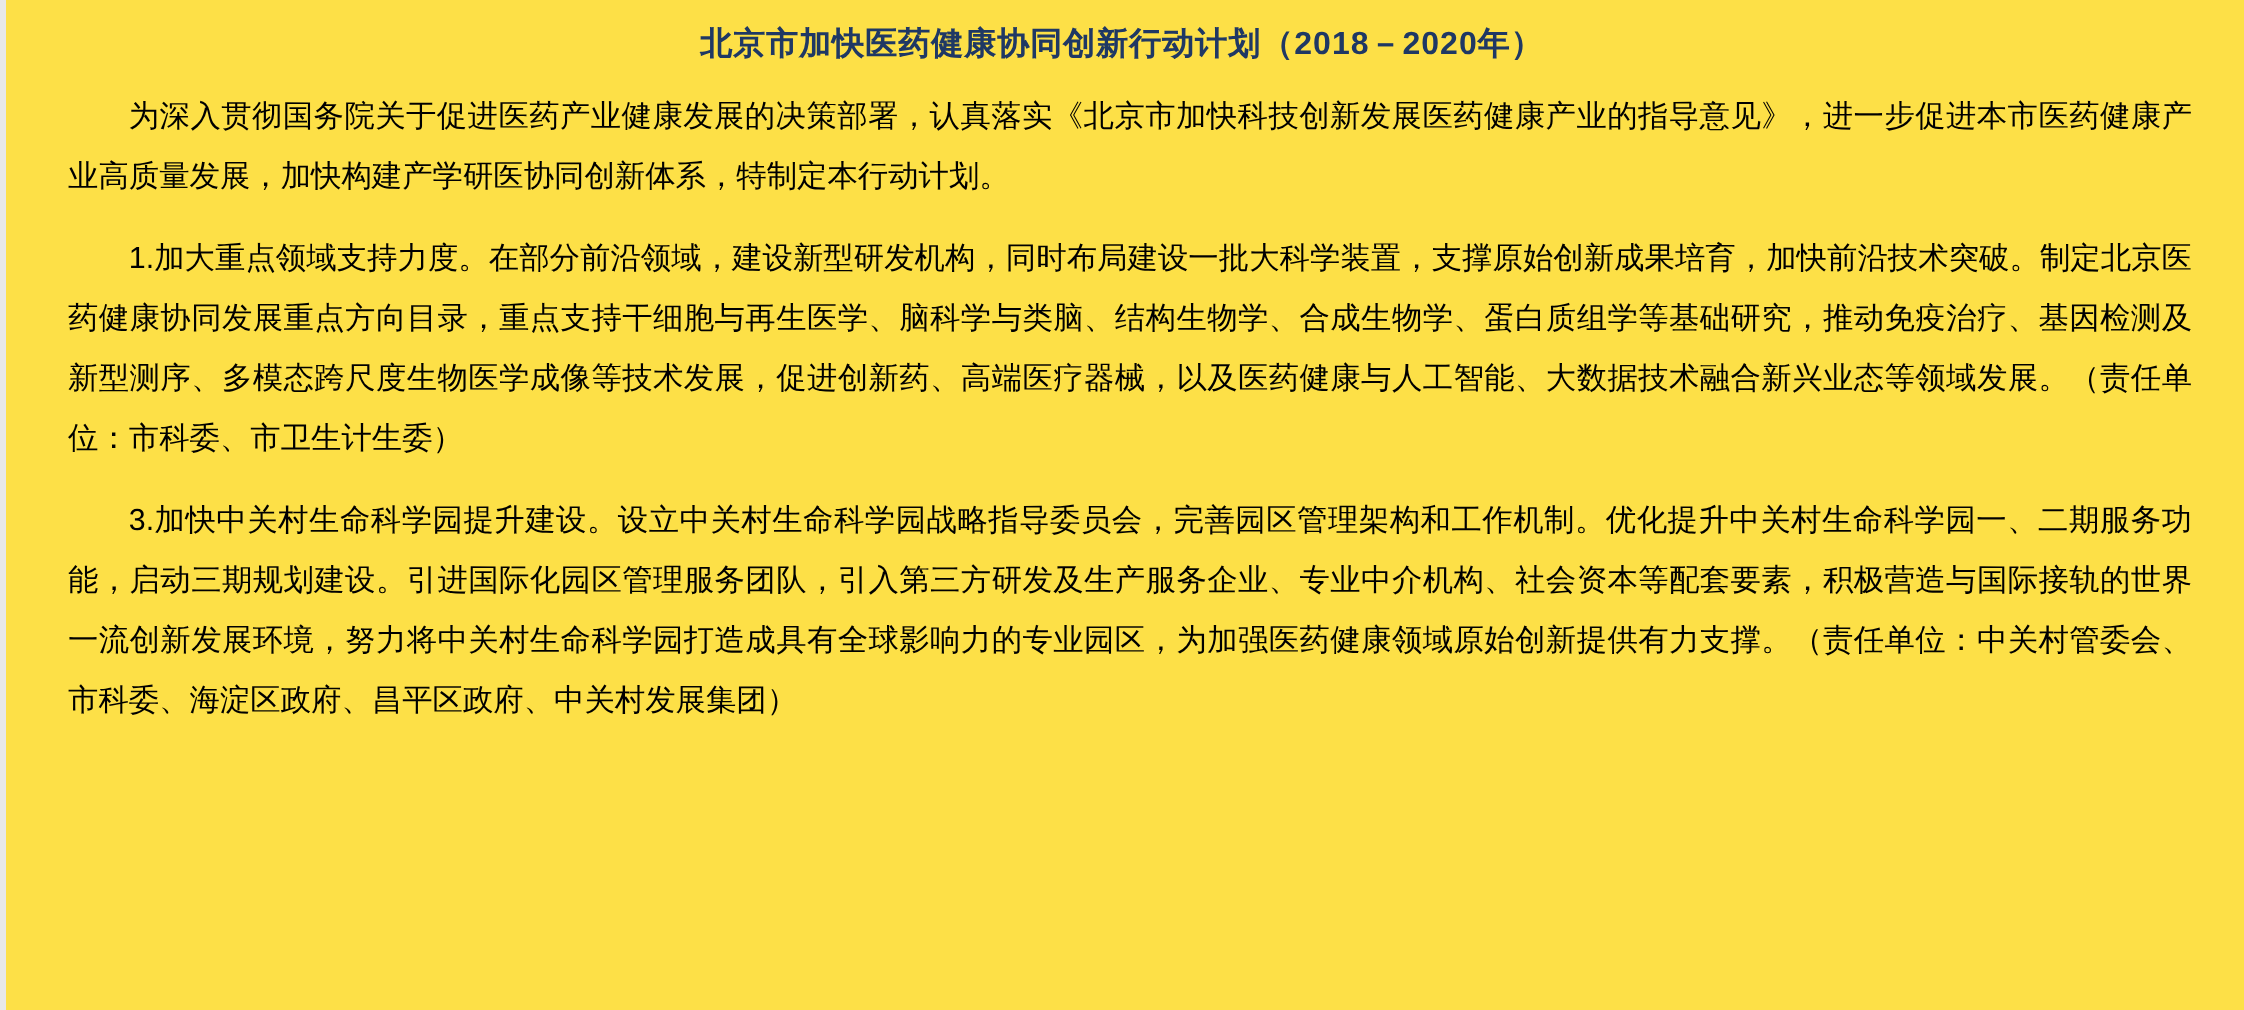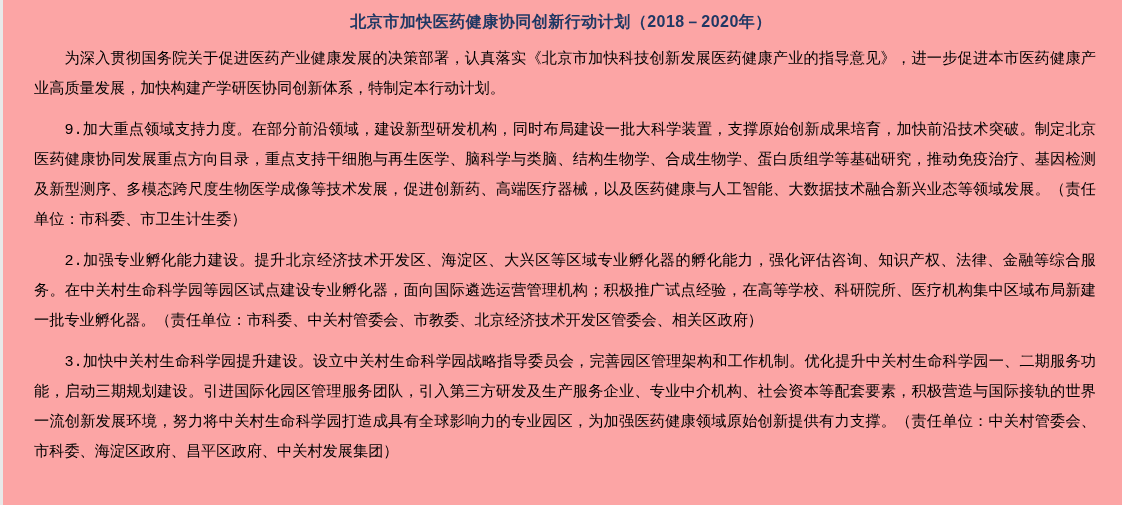--- a/index.html
+++ b/index.html
@@ -13,21 +13,21 @@
     font-family: "Liberation Sans", "DejaVu Sans", sans-serif;
     color: #1a1a1a;
     overflow: hidden;
   }
   .page {
     position: relative;
     width: 1122px;
     height: 505px;
     box-sizing: border-box;
     padding: 0;
-    background: #fca5a5;
+    background: #fde047;
   }
   .left-rule {
     position: absolute;
     left: 0;
     top: 0;
     width: 3px;
     height: 505px;
     background: #e8e8e8;
   }
   .doc-title {
@@ -42,21 +42,20 @@
   .content {
     padding: 0 26px 0 34px;
   }
   p {
     margin: 0;
     font-size: 15.2px;
     line-height: 30px;
     text-align: justify;
     text-justify: inter-ideograph;
     color: #000000;
-    font-family: Liberation Mono, monospace;
   }
   .indent {
     text-indent: 2em;
   }
   .para-gap {
     margin-top: 11px;
   }
   .section-heading {
     font-size: 16px;
     font-weight: bold;
@@ -83,17 +82,16 @@
 <div class="page">
   <div class="left-rule"></div>
 
   <div class="doc-title">北京市加快医药健康协同创新行动计划（2018－2020年）</div>
 
   <div class="content">
     <p class="indent first-para">为深入贯彻国务院关于促进医药产业健康发展的决策部署，认真落实《北京市加快科技创新发展医药健康产业的指导意见》，进一步促进本市医药健康产业高质量发展，加快构建产学研医协同创新体系，特制定本行动计划。</p>
 
 
 
-    <p class="indent para-gap">9.加大重点领域支持力度。在部分前沿领域，建设新型研发机构，同时布局建设一批大科学装置，支撑原始创新成果培育，加快前沿技术突破。制定北京医药健康协同发展重点方向目录，重点支持干细胞与再生医学、脑科学与类脑、结构生物学、合成生物学、蛋白质组学等基础研究，推动免疫治疗、基因检测及新型测序、多模态跨尺度生物医学成像等技术发展，促进创新药、高端医疗器械，以及医药健康与人工智能、大数据技术融合新兴业态等领域发展。（责任单位：市科委、市卫生计生委）</p>
-    <p class="indent para-gap">2.加强专业孵化能力建设。提升北京经济技术开发区、海淀区、大兴区等区域专业孵化器的孵化能力，强化评估咨询、知识产权、法律、金融等综合服务。在中关村生命科学园等园区试点建设专业孵化器，面向国际遴选运营管理机构；积极推广试点经验，在高等学校、科研院所、医疗机构集中区域布局新建一批专业孵化器。（责任单位：市科委、中关村管委会、市教委、北京经济技术开发区管委会、相关区政府）</p>
+    <p class="indent para-gap">1.加大重点领域支持力度。在部分前沿领域，建设新型研发机构，同时布局建设一批大科学装置，支撑原始创新成果培育，加快前沿技术突破。制定北京医药健康协同发展重点方向目录，重点支持干细胞与再生医学、脑科学与类脑、结构生物学、合成生物学、蛋白质组学等基础研究，推动免疫治疗、基因检测及新型测序、多模态跨尺度生物医学成像等技术发展，促进创新药、高端医疗器械，以及医药健康与人工智能、大数据技术融合新兴业态等领域发展。（责任单位：市科委、市卫生计生委）</p>
     <p class="indent para-gap">3.加快中关村生命科学园提升建设。设立中关村生命科学园战略指导委员会，完善园区管理架构和工作机制。优化提升中关村生命科学园一、二期服务功能，启动三期规划建设。引进国际化园区管理服务团队，引入第三方研发及生产服务企业、专业中介机构、社会资本等配套要素，积极营造与国际接轨的世界一流创新发展环境，努力将中关村生命科学园打造成具有全球影响力的专业园区，为加强医药健康领域原始创新提供有力支撑。（责任单位：中关村管委会、市科委、海淀区政府、昌平区政府、中关村发展集团）</p>
   </div>
 </div>
 
 </body></html>

